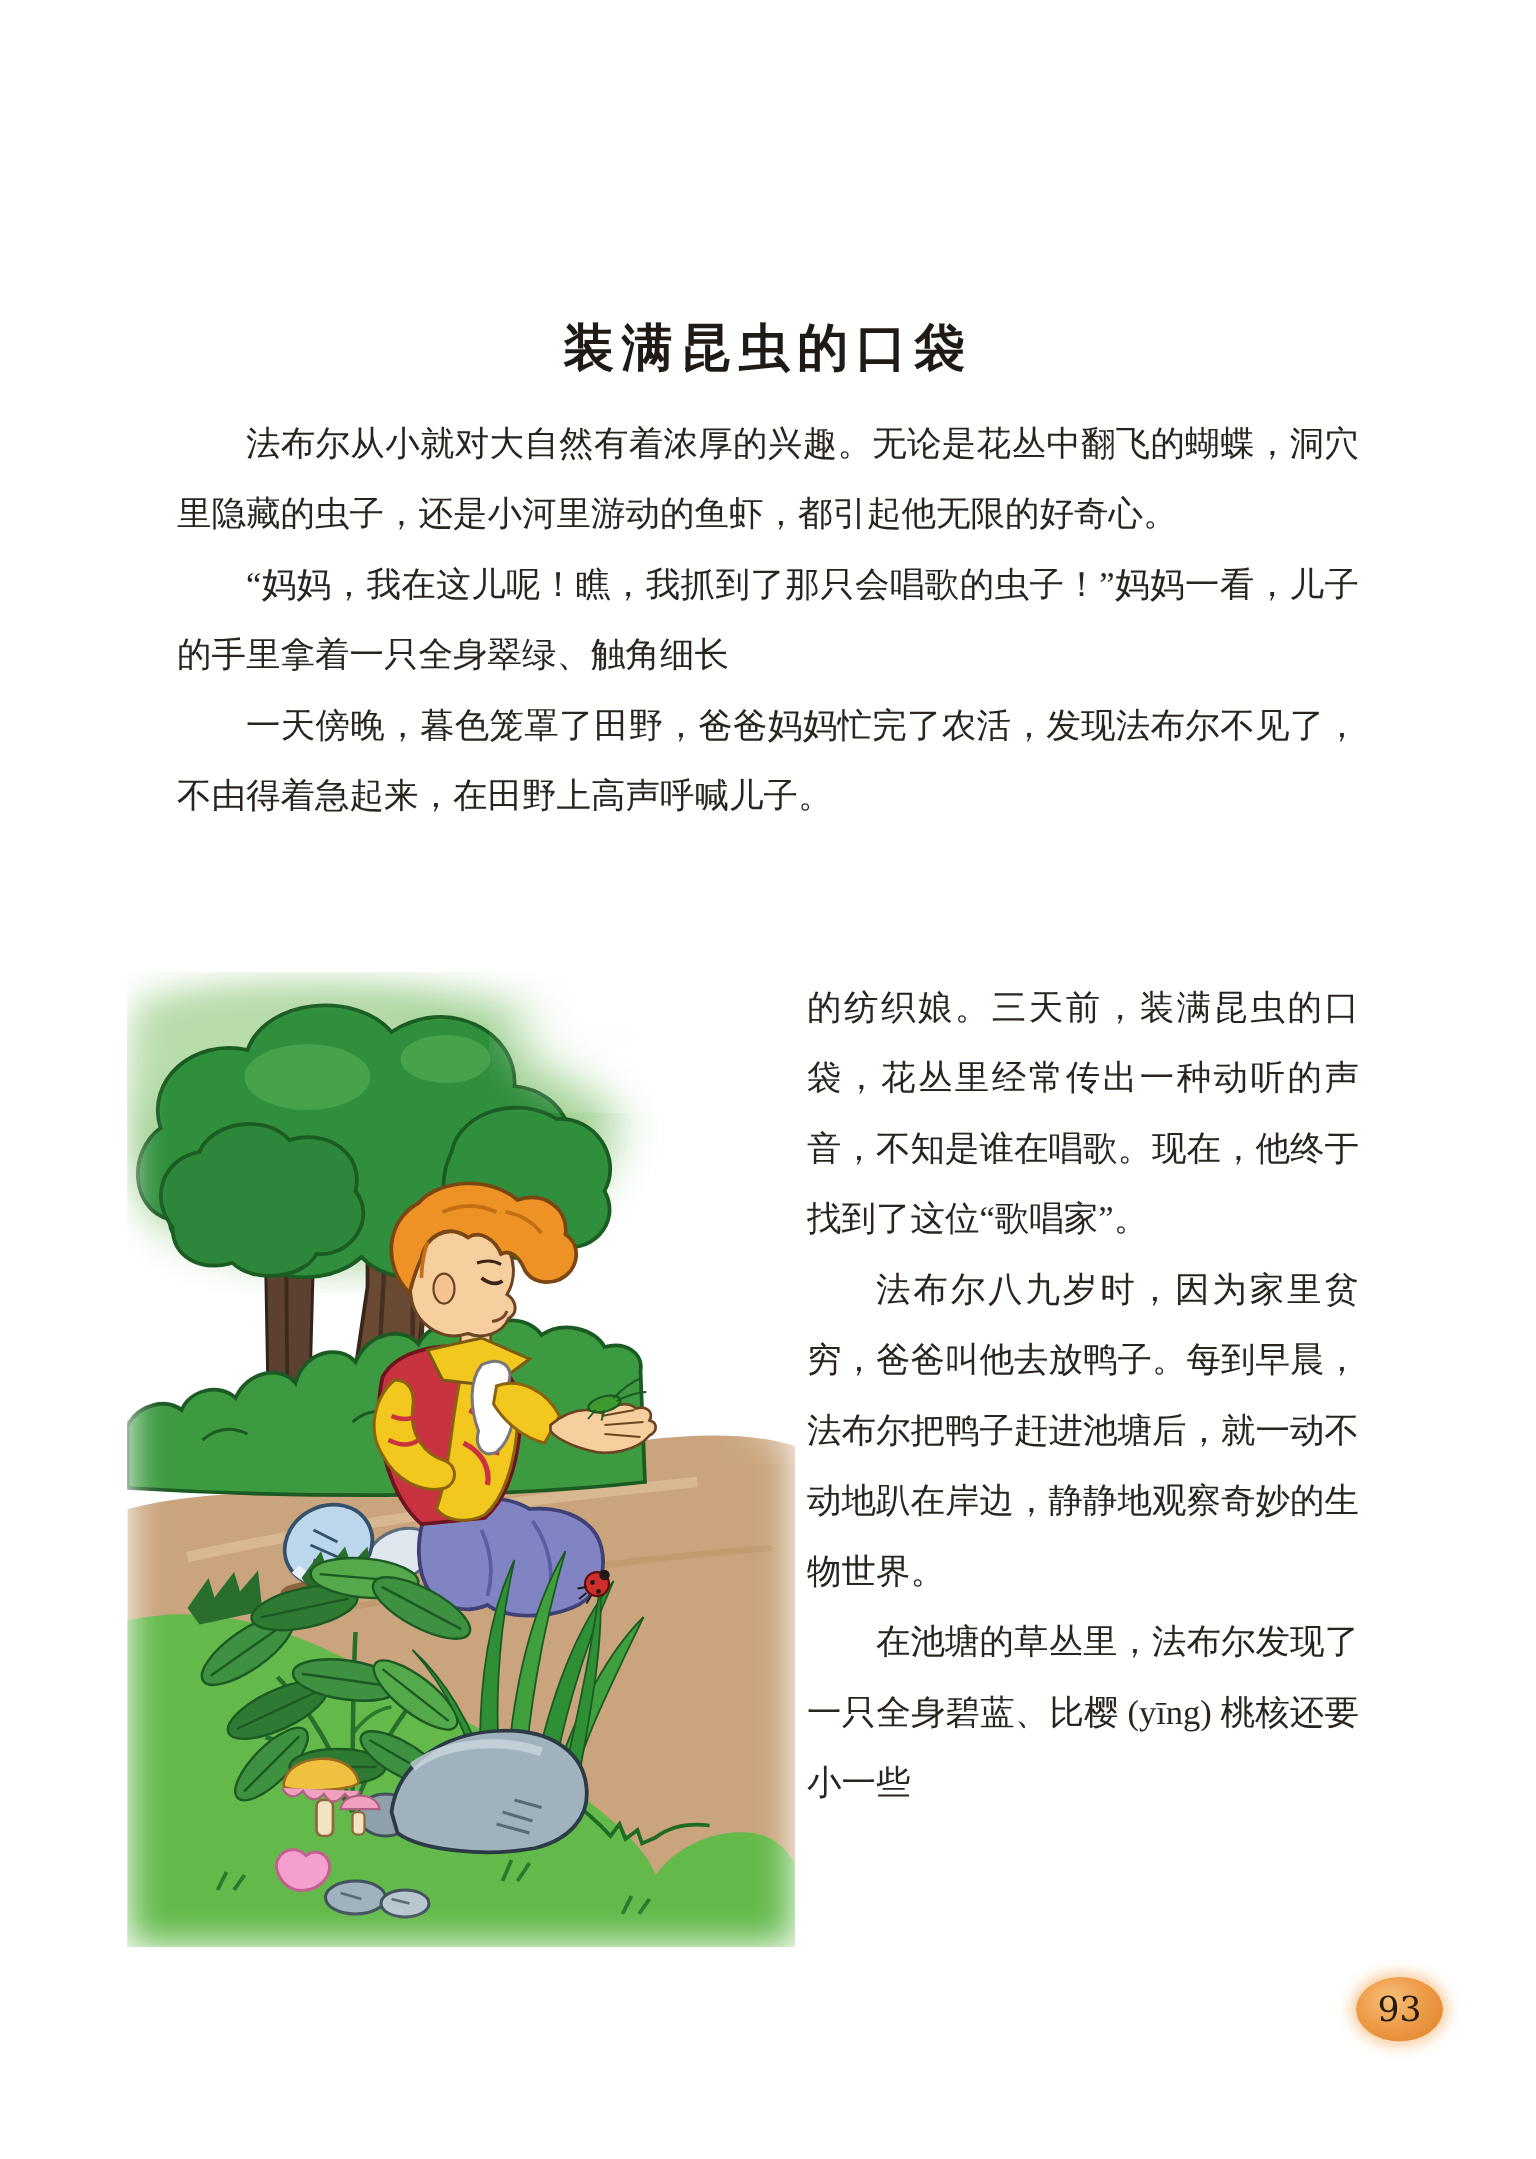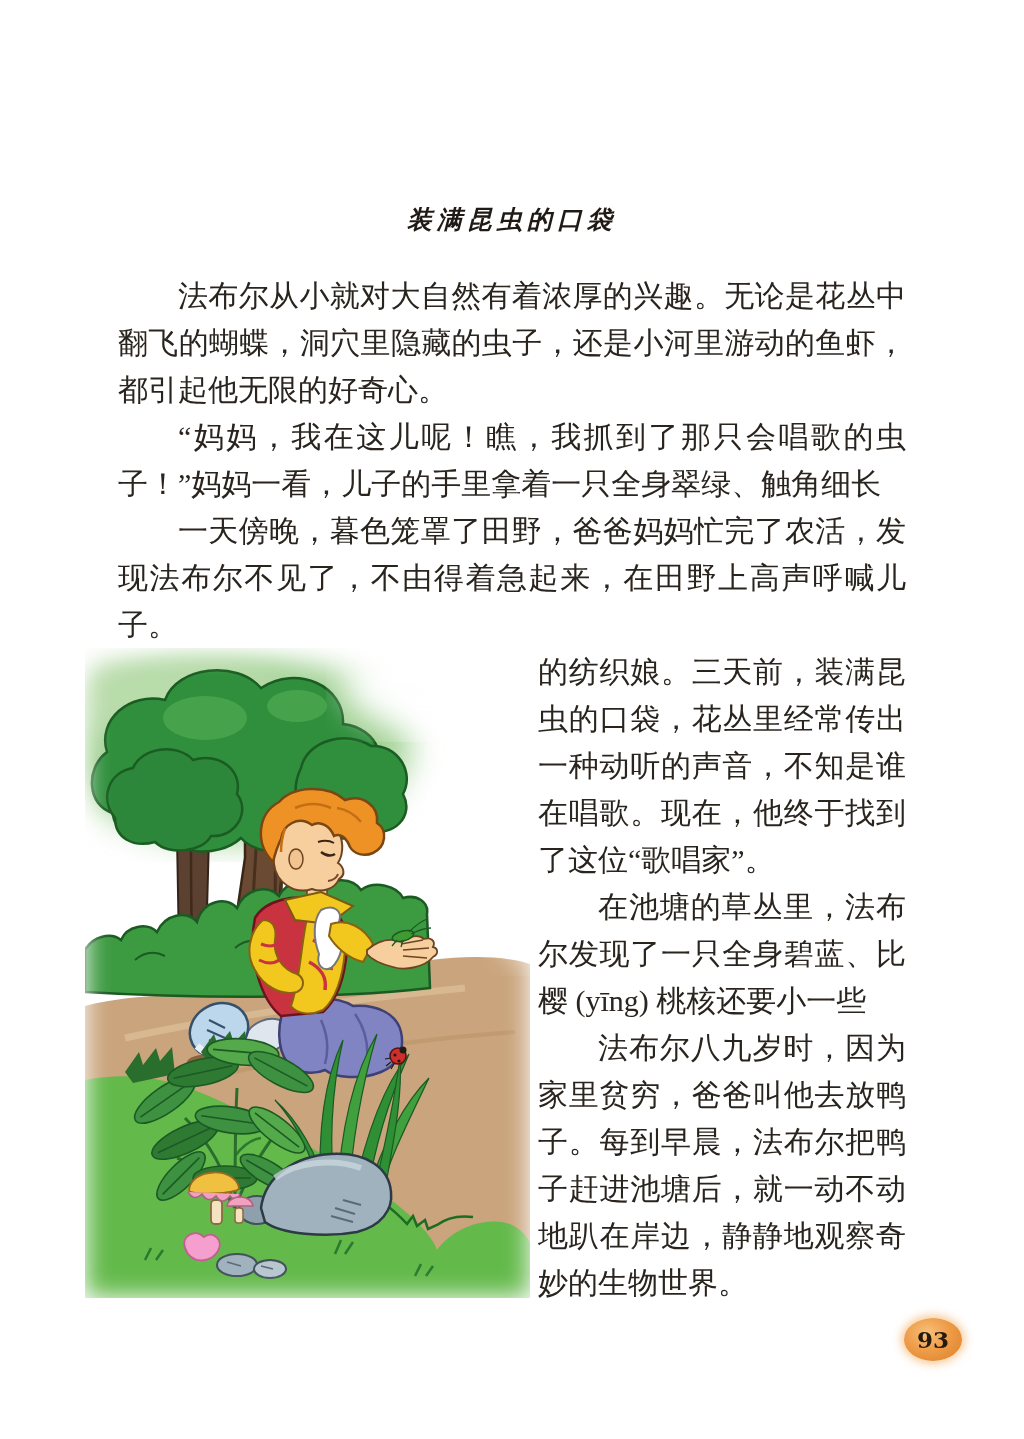--- a/index.html
+++ b/index.html
@@ -4,39 +4,39 @@
 <style>
   html,body { margin:0; padding:0; }
   body {
     width:1024px; height:1439px; background:#ffffff; position:relative;
     font-family:"Liberation Serif","DejaVu Serif",serif;
     overflow:hidden;
   }
   .page { position:absolute; inset:0; background:#ffffff; }
   .title {
     position:absolute; top:186px; left:117px; width:790px;
-    text-align:center; font-size:25px; font-weight:700;
-    letter-spacing:5px; color:#1f1a16;font-style:italic;
+    text-align:center; font-size:34px; font-weight:700;
+    letter-spacing:5px; color:#1f1a16;
   }
   .body-text {
-    font-size:30px; line-height:47px; color:#2a241e;
+    font-size:23px; line-height:47px; color:#2a241e;
     text-align:justify; text-justify:inter-character;
   }
   .body-text p { margin:0; }
   .indent { text-indent:2em; }
   .text-top   { position:absolute; left:118px; top:272px; width:788px; }
   .text-right { position:absolute; left:538px; top:648px; width:368px; }
   .illustration { position:absolute; left:85px; top:648px; width:445px; height:650px; }
   .page-badge {
     position:absolute; left:904px; top:1318px; width:58px; height:43px;
     border-radius:50%;
     background:radial-gradient(ellipse at 40% 35%, #f7c17c 0%, #ee9c48 45%, #dd7e27 100%);
     box-shadow:0 0 9px 3px rgba(242,162,72,0.55);
     display:flex; align-items:center; justify-content:center;
-    font-size:23px; font-weight:700; color:#241a0d;
+    font-size:23px; font-weight:400; color:#241a0d;
     font-family:"DejaVu Serif","Liberation Serif",serif;
   }
 </style>
 </head>
 <body>
 
 <div class="page">
 
   <h1 class="title">装满昆虫的口袋</h1>
 
@@ -217,21 +217,21 @@
       </g>
 
       <rect x="-25" y="-25" width="495" height="700" fill="none" stroke="#ffffff" stroke-width="52" filter="url(#blur12)"></rect>
       <ellipse cx="355" cy="40" rx="95" ry="45" fill="#ffffff" filter="url(#blur16)" opacity="0.9"></ellipse>
       <ellipse cx="440" cy="220" rx="35" ry="90" fill="#ffffff" filter="url(#blur16)" opacity="0.85"></ellipse>
     </svg>
   </div>
 
   <div class="text-right body-text">
     <p>的纺织娘。三天前，装满昆虫的口袋，花丛里经常传出一种动听的声音，不知是谁在唱歌。现在，他终于找到了这位“歌唱家”。</p>
+    <p class="indent">法布尔八九岁时，因为家里贫穷，爸爸叫他去放鸭子。每到早晨，法布尔把鸭子赶进池塘后，就一动不动地趴在岸边，静静地观察奇妙的生物世界。</p>
     <p class="indent">在池塘的草丛里，法布尔发现了一只全身碧蓝、比樱 (yīng) 桃核还要小一些</p>
-    <p class="indent">法布尔八九岁时，因为家里贫穷，爸爸叫他去放鸭子。每到早晨，法布尔把鸭子赶进池塘后，就一动不动地趴在岸边，静静地观察奇妙的生物世界。</p>
   </div>
 
   <div class="page-badge">
     <span>93</span>
   </div>
 
 </div>
 
 </body></html>

